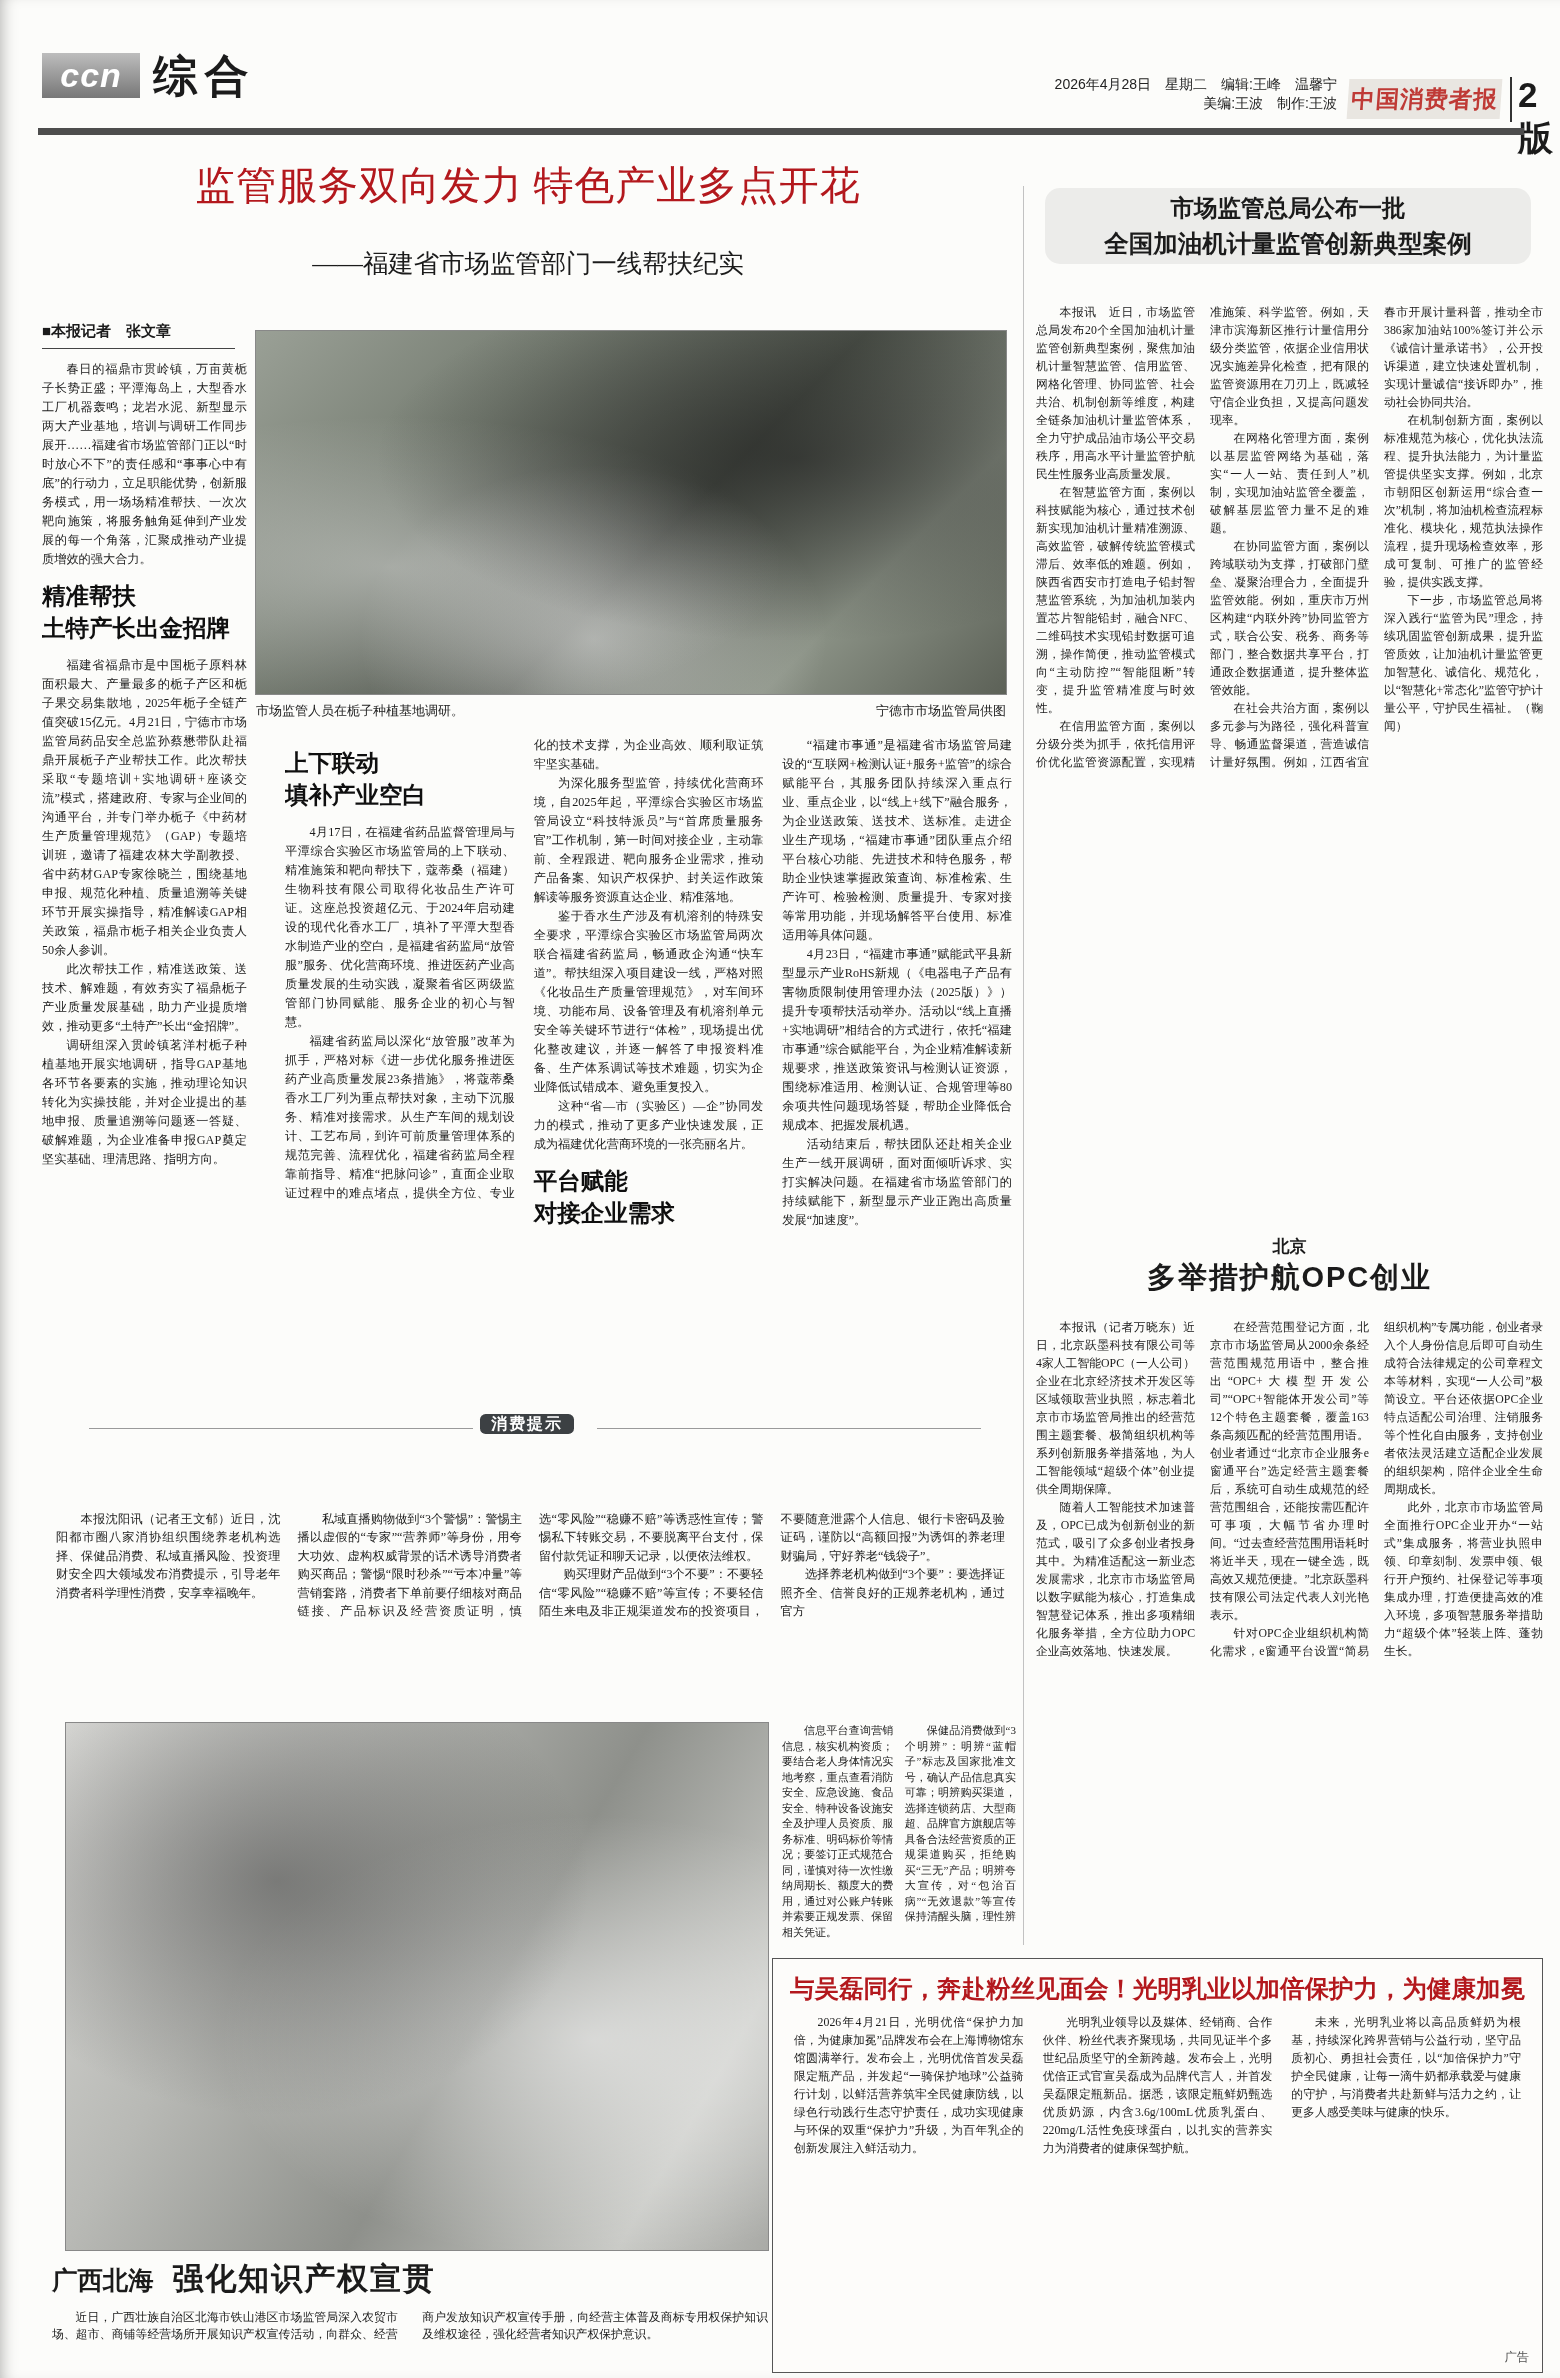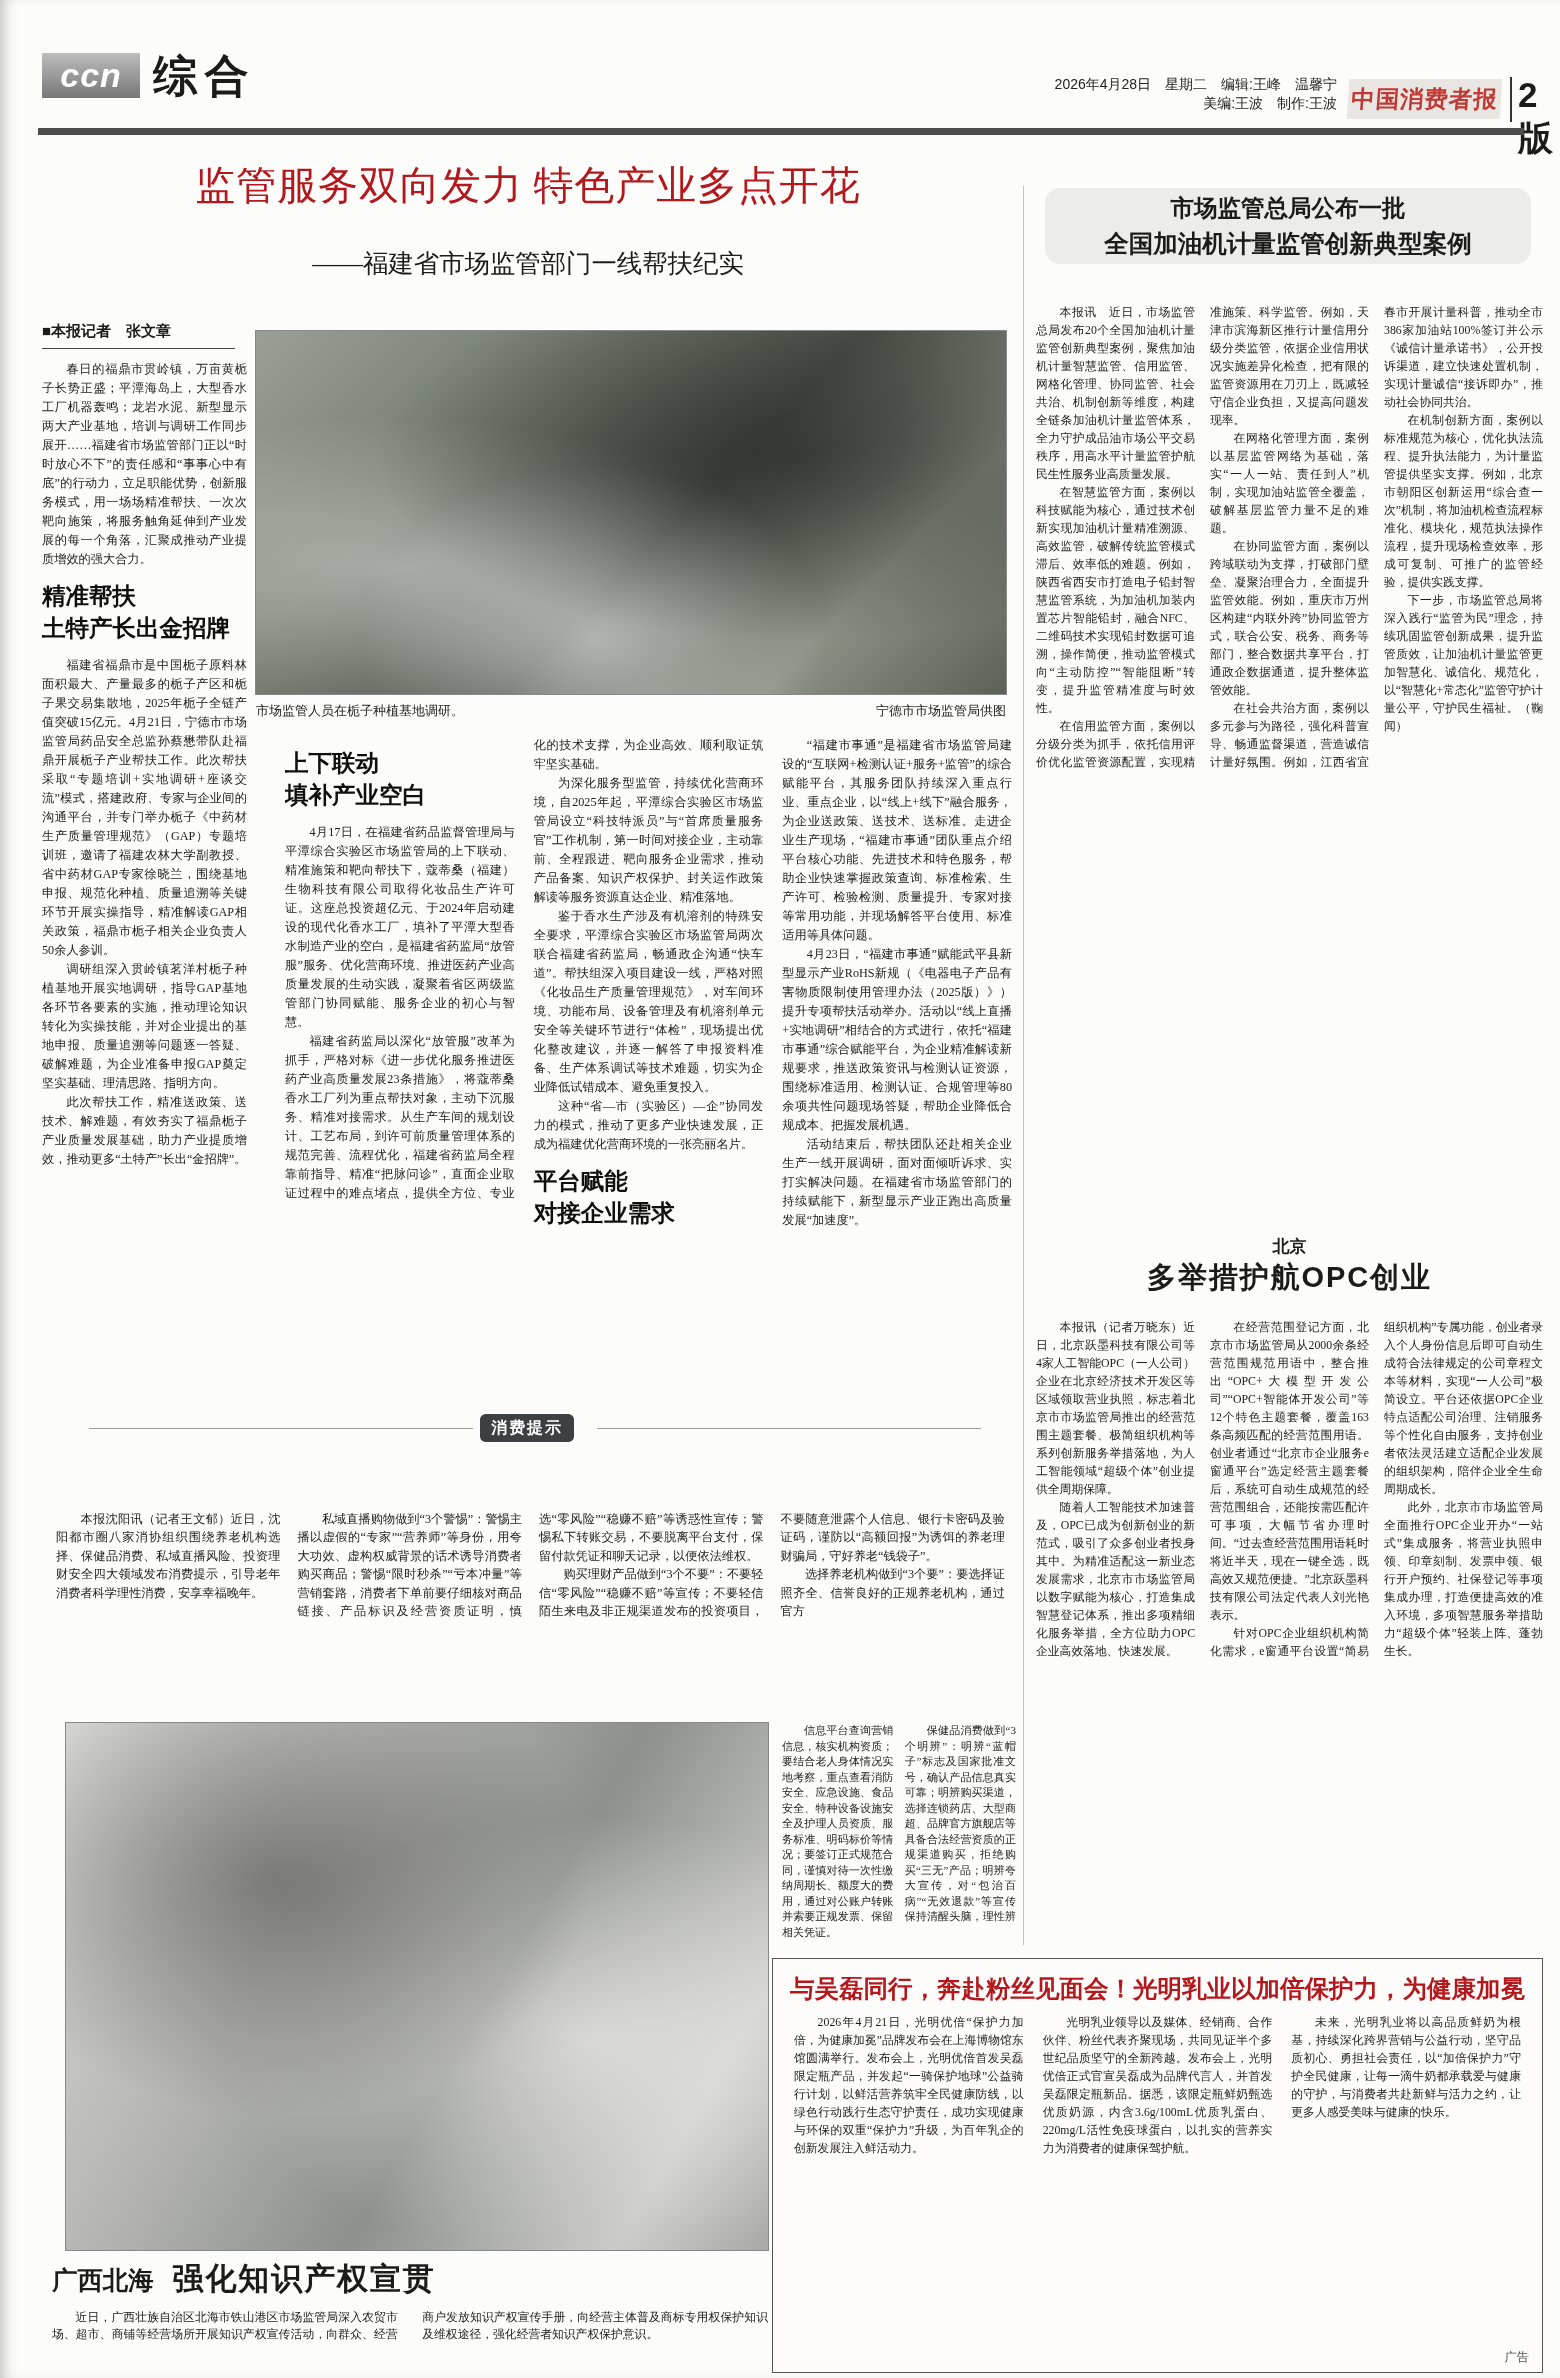--- a/index.html
+++ b/index.html
@@ -55,21 +55,21 @@
   .trbody{left:1036px;top:303px;width:507px;height:904px;column-count:3;column-gap:15px;
         overflow:hidden;font-size:11.8px;line-height:18px;}
   
   .opck{left:1036px;top:1235px;width:507px;text-align:center;font-size:17px;font-weight:bold;
         font-family:"Liberation Sans",sans-serif;}
   .opch{left:1036px;top:1258px;width:507px;text-align:center;font-size:29px;font-weight:bold;
         font-family:"Liberation Sans",sans-serif;letter-spacing:1.9px;}
   .opcbody{left:1036px;top:1318px;width:507px;height:626px;column-count:3;column-gap:15px;
         overflow:hidden;font-size:11.8px;line-height:18px;}
   
-  .tipslabel{left:480px;top:1414px;height:28px;padding:0 11.3px;background:#3c4043;color:#fff;
+  .tipslabel{left:480px;top:1414px;height:20px;padding:0 11.3px;background:#3c4043;color:#fff;
         border-radius:5.6px;display:flex;align-items:center;font-family:"Liberation Sans",sans-serif;
         font-size:16px;font-weight:bold;letter-spacing:1.9px;}
   .tline{top:1428px;height:0.9px;background:#9a9a9a;}
   .tlinel{left:89px;width:384px;}
   .tliner{left:597px;width:384px;}
   .tipsh{left:56px;top:1452px;width:957px;text-align:center;font-size:34px;font-weight:bold;
         font-family:"Liberation Sans",sans-serif;letter-spacing:0.9px;}
   .tipstop{left:56px;top:1510px;width:949px;height:202px;column-count:4;column-gap:17px;
         overflow:hidden;font-size:12.2px;line-height:18.4px;}
   .photo2{left:66px;top:1723px;width:702px;height:527px;background:
@@ -115,22 +115,22 @@
   <div class="abs byline">■本报记者　张文章</div>
 
   <div class="abs col1">
     <p class="lead">春日的福鼎市贯岭镇，万亩黄栀子长势正盛；平潭海岛上，大型香水工厂机器轰鸣；龙岩水泥、新型显示两大产业基地，培训与调研工作同步展开……福建省市场监管部门正以“时时放心不下”的责任感和“事事心中有底”的行动力，立足职能优势，创新服务模式，用一场场精准帮扶、一次次靶向施策，将服务触角延伸到产业发展的每一个角落，汇聚成推动产业提质增效的强大合力。</p>
     <div class="subhead">
       <span>精准帮扶</span>
       <span>土特产长出金招牌</span>
     </div>
     <div>
         <p>福建省福鼎市是中国栀子原料林面积最大、产量最多的栀子产区和栀子果交易集散地，2025年栀子全链产值突破15亿元。4月21日，宁德市市场监管局药品安全总监孙蔡懋带队赴福鼎开展栀子产业帮扶工作。此次帮扶采取“专题培训+实地调研+座谈交流”模式，搭建政府、专家与企业间的沟通平台，并专门举办栀子《中药材生产质量管理规范》（GAP）专题培训班，邀请了福建农林大学副教授、省中药材GAP专家徐晓兰，围绕基地申报、规范化种植、质量追溯等关键环节开展实操指导，精准解读GAP相关政策，福鼎市栀子相关企业负责人50余人参训。</p>
+        <p>此次帮扶工作，精准送政策、送技术、解难题，有效夯实了福鼎栀子产业质量发展基础，助力产业提质增效，推动更多“土特产”长出“金招牌”。</p>
         <p>调研组深入贯岭镇茗洋村栀子种植基地开展实地调研，指导GAP基地各环节各要素的实施，推动理论知识转化为实操技能，并对企业提出的基地申报、质量追溯等问题逐一答疑、破解难题，为企业准备申报GAP奠定坚实基础、理清思路、指明方向。</p>
-        <p>此次帮扶工作，精准送政策、送技术、解难题，有效夯实了福鼎栀子产业质量发展基础，助力产业提质增效，推动更多“土特产”长出“金招牌”。</p>
       </div>
   </div>
 
   <div class="abs photo photo1"></div>
   <div class="abs caption">
     <span>市场监管人员在栀子种植基地调研。</span>
     <span>宁德市市场监管局供图</span>
   </div>
 
   <div class="abs cols234">

